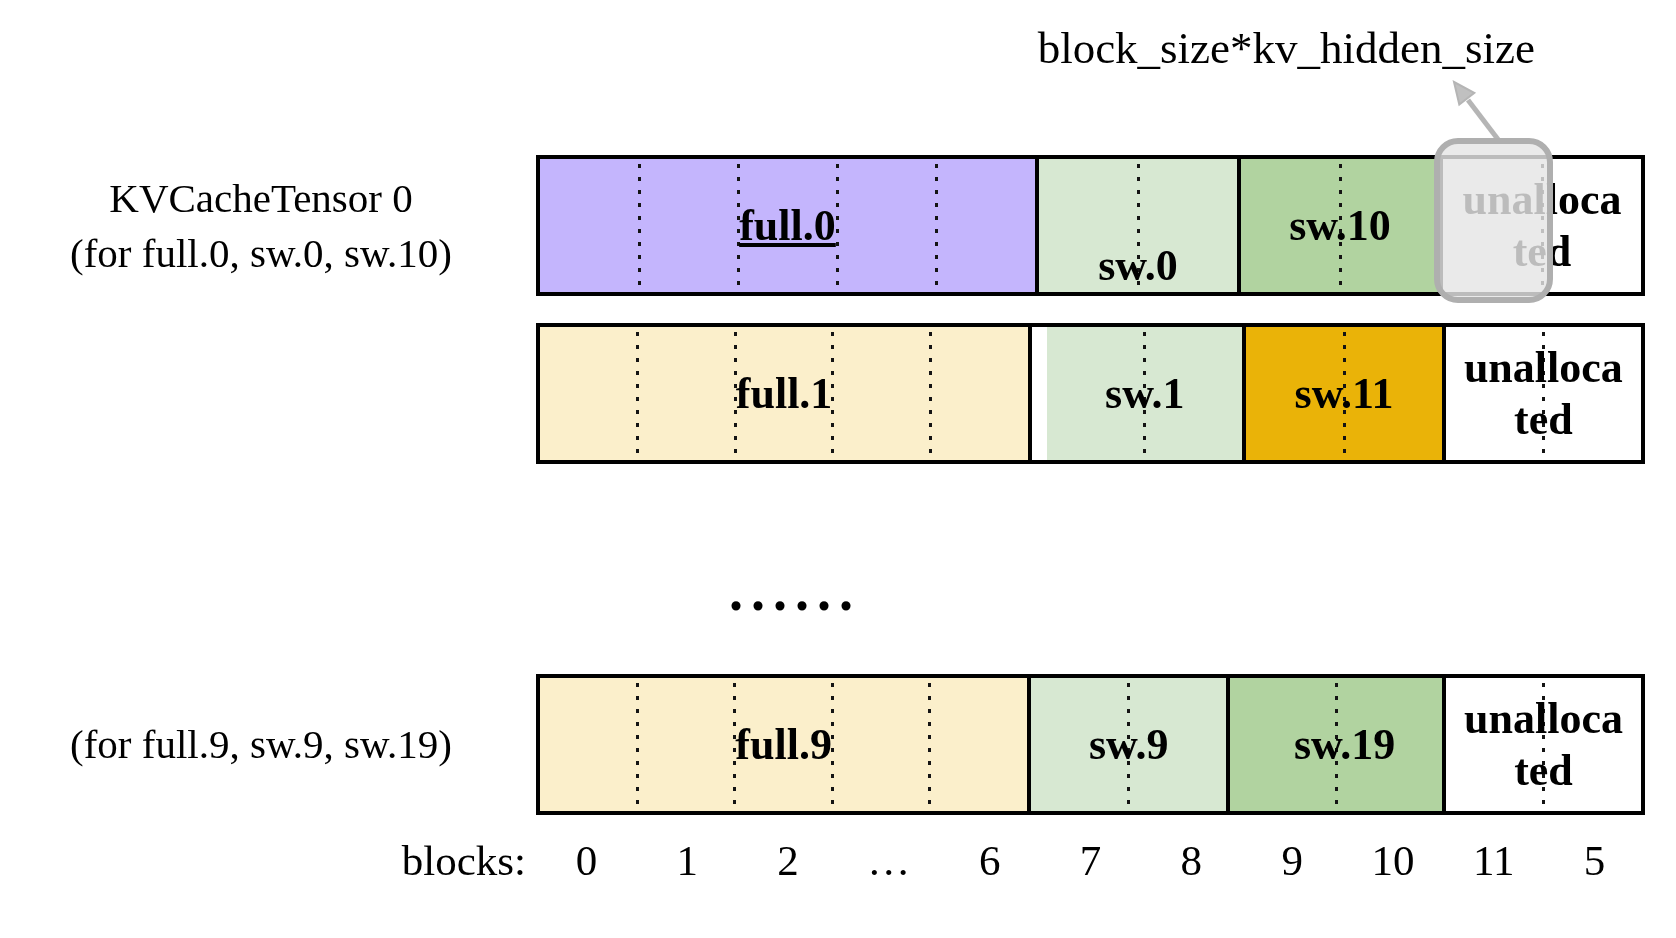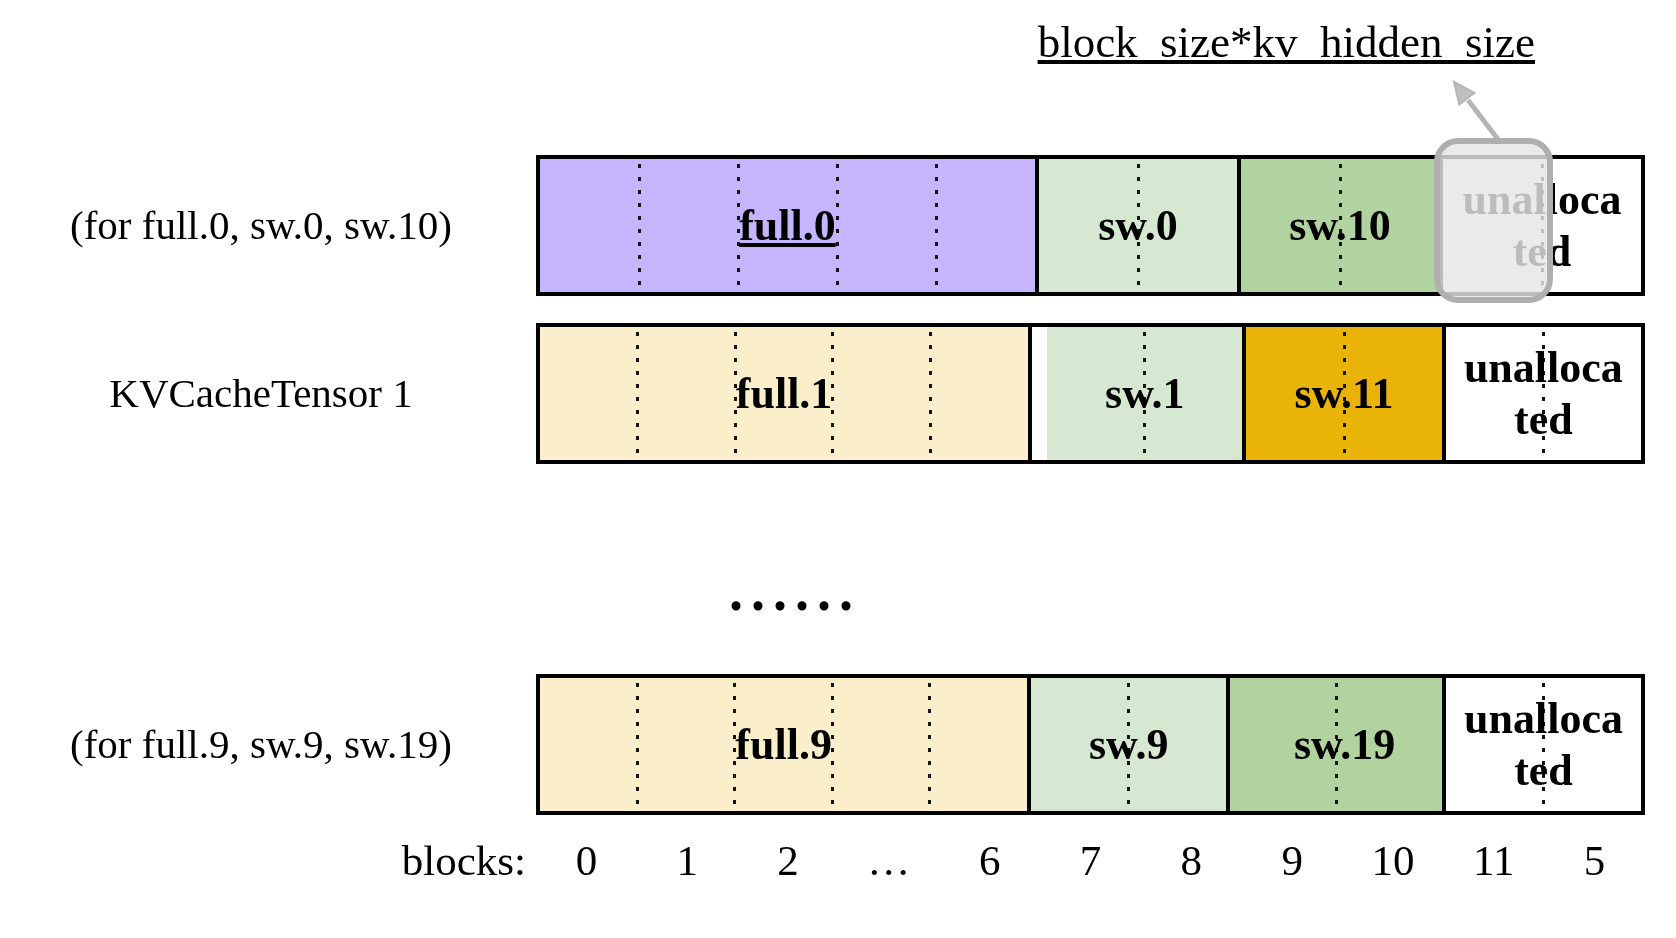--- a/index.html
+++ b/index.html
@@ -1,22 +1,22 @@
 <!DOCTYPE html>
 <html><head>
 <meta charset="utf-8">
 <style>
   html,body{margin:0;padding:0;background:#ffffff;}
   .canvas{
     position:relative;width:1676px;height:938px;background:#ffffff;
     font-family:"Liberation Serif", serif;color:#000;overflow:hidden;
   }
   .annotation{
-    position:absolute;top:18px;left:880px;width:655px;text-align:right;
-    font-size:45px;line-height:1.1;white-space:nowrap;text-decoration:underline;
+    position:absolute;top:24px;left:880px;width:655px;text-align:right;
+    font-size:45px;line-height:1.1;white-space:nowrap;
   }
   .arrow-svg{position:absolute;left:1420px;top:68px;width:100px;height:84px;}
   .row-label{
     position:absolute;left:6px;width:510px;display:flex;flex-direction:column;
     justify-content:center;align-items:center;text-align:center;
     font-size:41px;line-height:1.32;
   }
   .bar{
     position:absolute;left:536px;width:1109px;border:4px solid #000;
     box-sizing:border-box;display:flex;background:#fff;
@@ -51,45 +51,45 @@
 
   <div class="annotation">block_size*kv_hidden_size</div>
 
   <svg class="arrow-svg" viewBox="0 0 100 84">
     <line x1="80" y1="74" x2="48" y2="32" stroke="#B5B5B5" stroke-width="5"></line>
     <polygon points="34,14 54.3,24.9 39.3,36.5" fill="#C0C0C0" stroke="#B5B5B5" stroke-width="2"></polygon>
   </svg>
 
   <div id="rows">
       <div class="row-label" style="top: 155px; height: 141px;">
+        <div>KVCacheTensor 0</div>
         <div>(for full.0, sw.0, sw.10)</div>
       </div>
       <div class="bar" style="top: 155px; height: 141px;">
         <div class="seg divided" style="flex-grow: 5; flex-basis: 0px; background: #c4b5fd; text-decoration: underline;">
           <div class="dotline" style="left: calc(20% - 1.5px);"></div>
           <div class="dotline" style="left: calc(40% - 1.5px);"></div>
           <div class="dotline" style="left: calc(60% - 1.5px);"></div>
           <div class="dotline" style="left: calc(80% - 1.5px);"></div>
           <div class="seg-label">full.0</div>
         </div>
-        <div class="seg divided" style="flex-grow: 2; flex-basis: 0px; background: rgb(215, 232, 210);">
+        <div class="seg divided" style="flex-grow: 2; flex-basis: 0px; background: rgb(215, 232, 210); align-items: flex-end;">
           <div class="dotline" style="left: calc(50% - 1.5px);"></div>
           <div class="seg-label">sw.0</div>
         </div>
         <div class="seg divided" style="flex-grow: 2; flex-basis: 0px; background: rgb(177, 211, 160);">
           <div class="dotline" style="left: calc(50% - 1.5px);"></div>
           <div class="seg-label">sw.10</div>
         </div>
         <div class="seg" style="flex-grow: 2; flex-basis: 0px; background: rgb(255, 255, 255);">
           <div class="dotline" style="left: calc(50% - 1.5px);"></div>
           <div class="seg-label">unalloca<br>ted</div>
         </div>
       </div>
       <div class="row-label" style="top: 323px; height: 141px;">
-        <div>KVCacheTensor 1</div>
       </div>
       <div class="bar" style="top: 323px; height: 141px;">
         <div class="seg divided" style="flex-grow: 5; flex-basis: 0px; background: rgb(251, 239, 203);">
           <div class="dotline" style="left: calc(20% - 1.5px);"></div>
           <div class="dotline" style="left: calc(40% - 1.5px);"></div>
           <div class="dotline" style="left: calc(60% - 1.5px);"></div>
           <div class="dotline" style="left: calc(80% - 1.5px);"></div>
           <div class="seg-label">full.1</div>
         </div>
         <div class="seg divided" style="flex-grow: 2; flex-basis: 0px; background: rgb(215, 232, 210); margin-left: 15px;">

